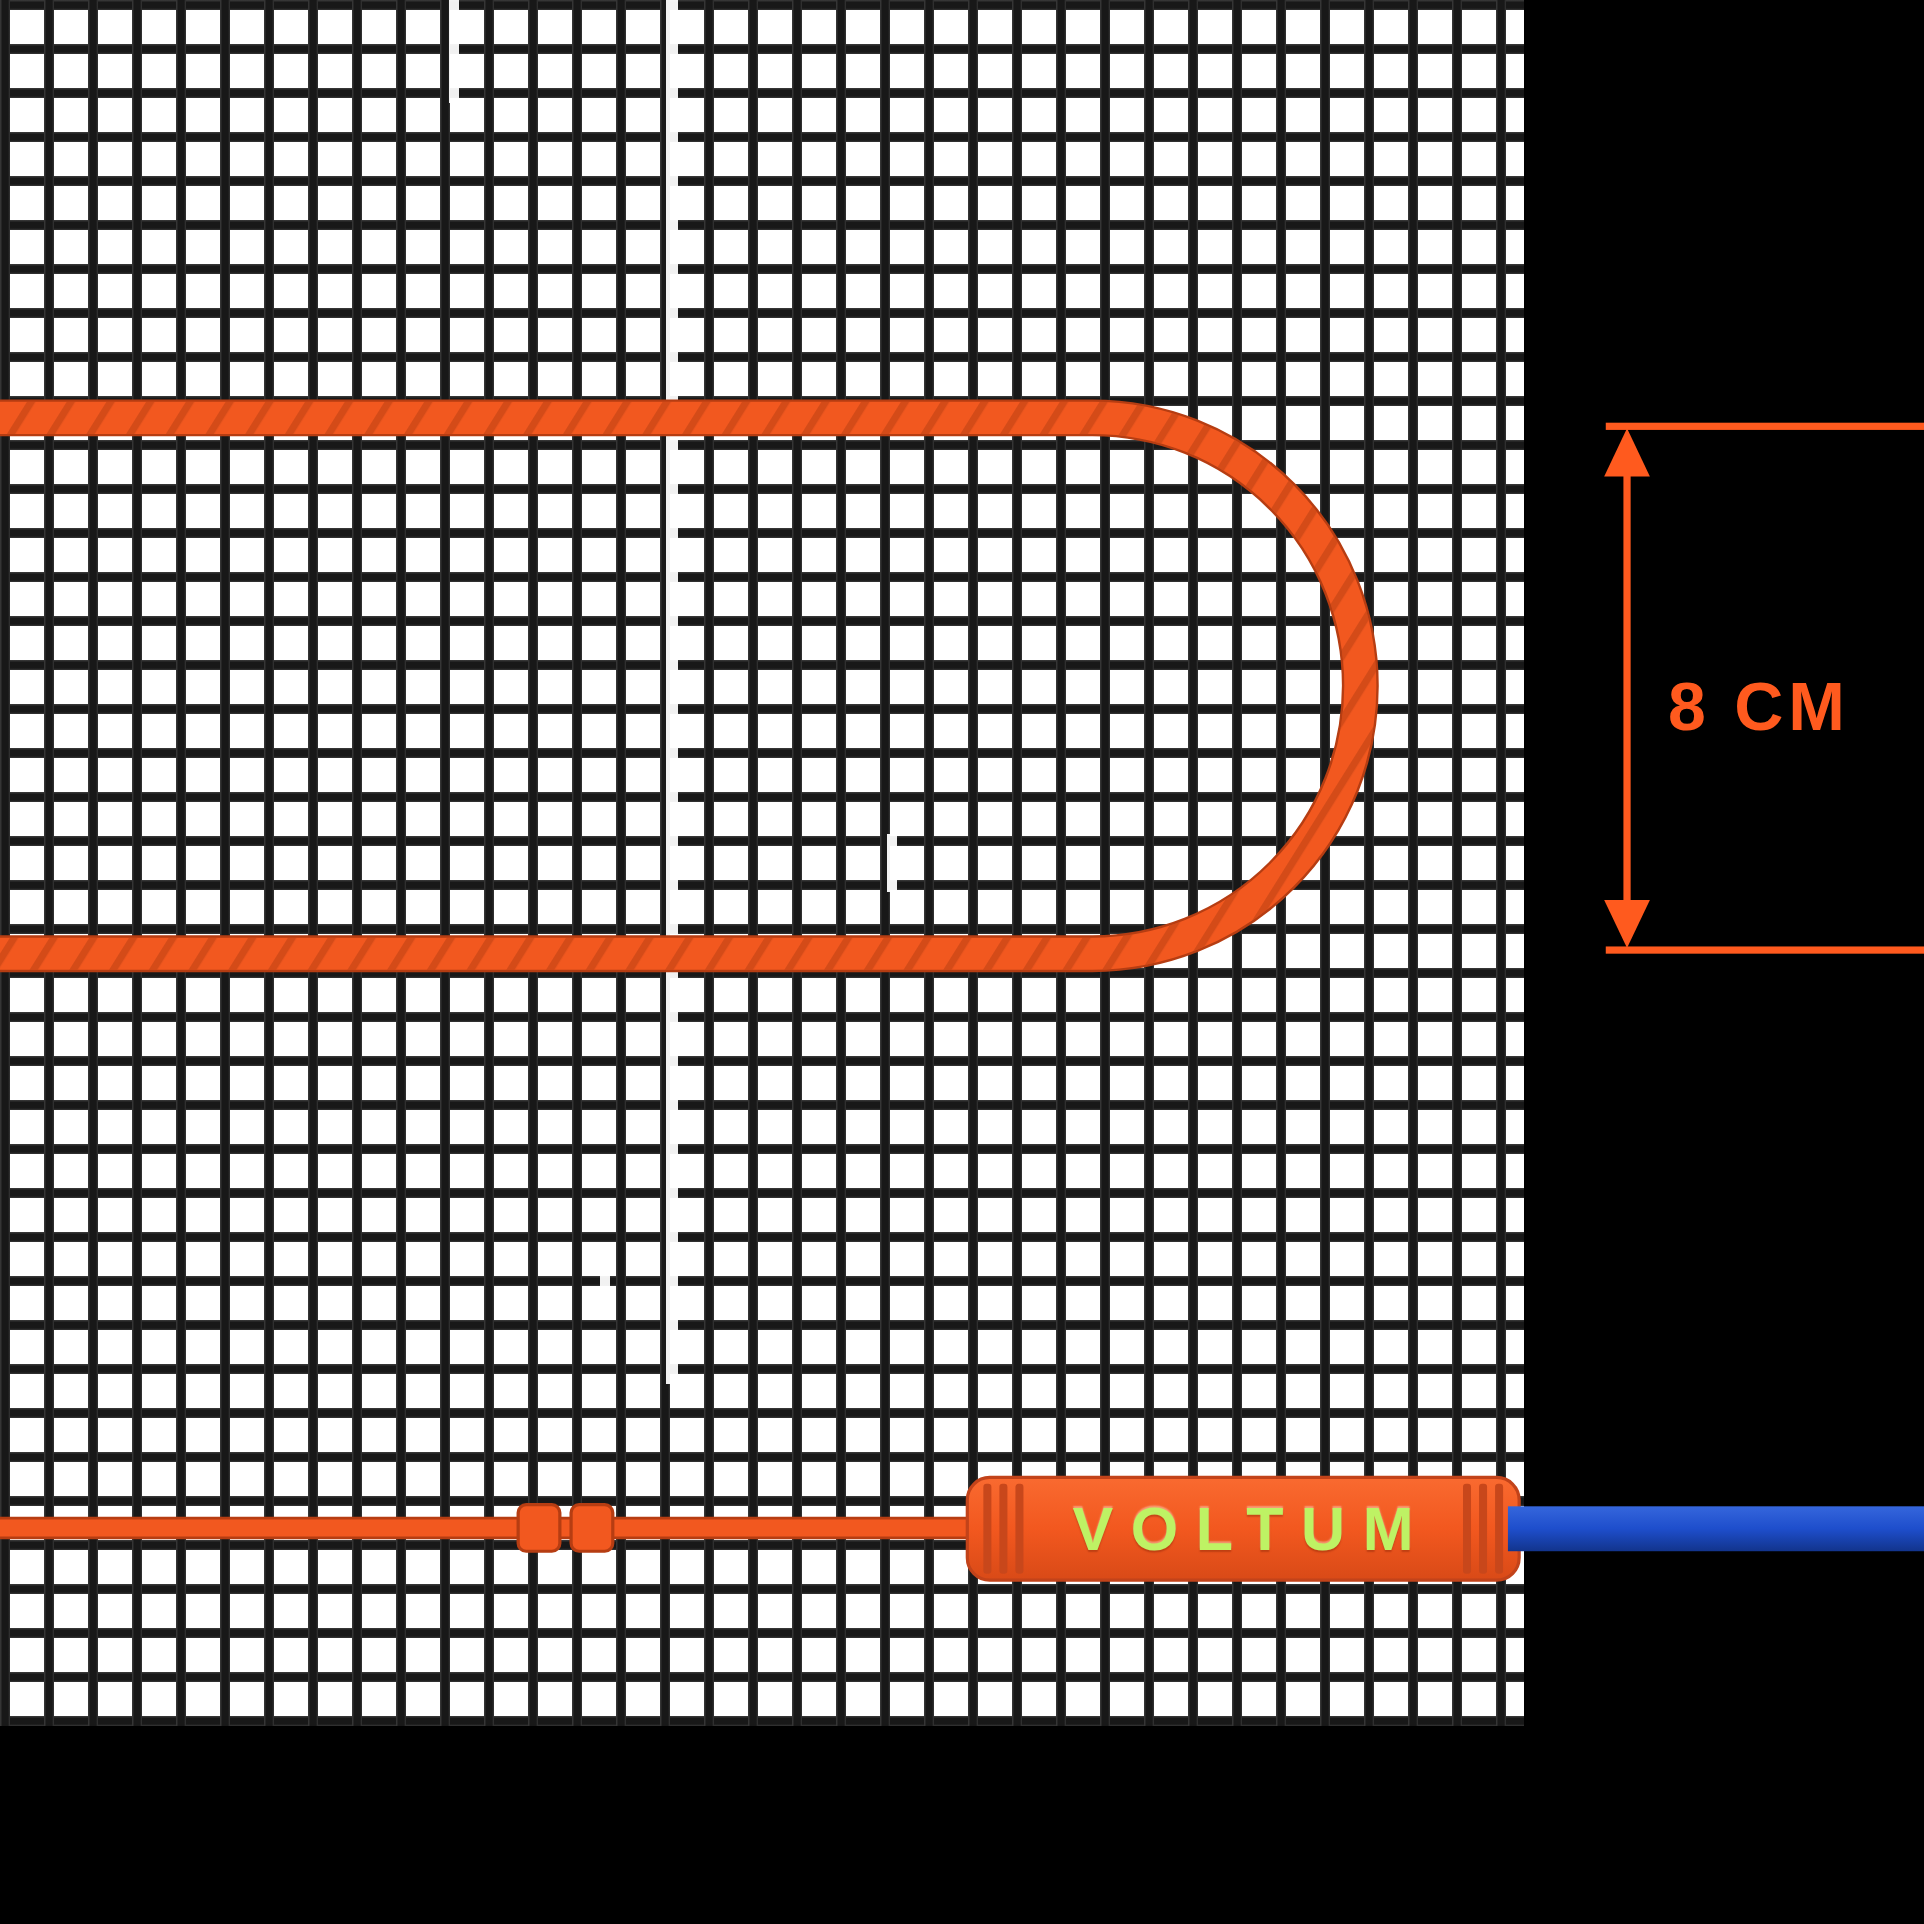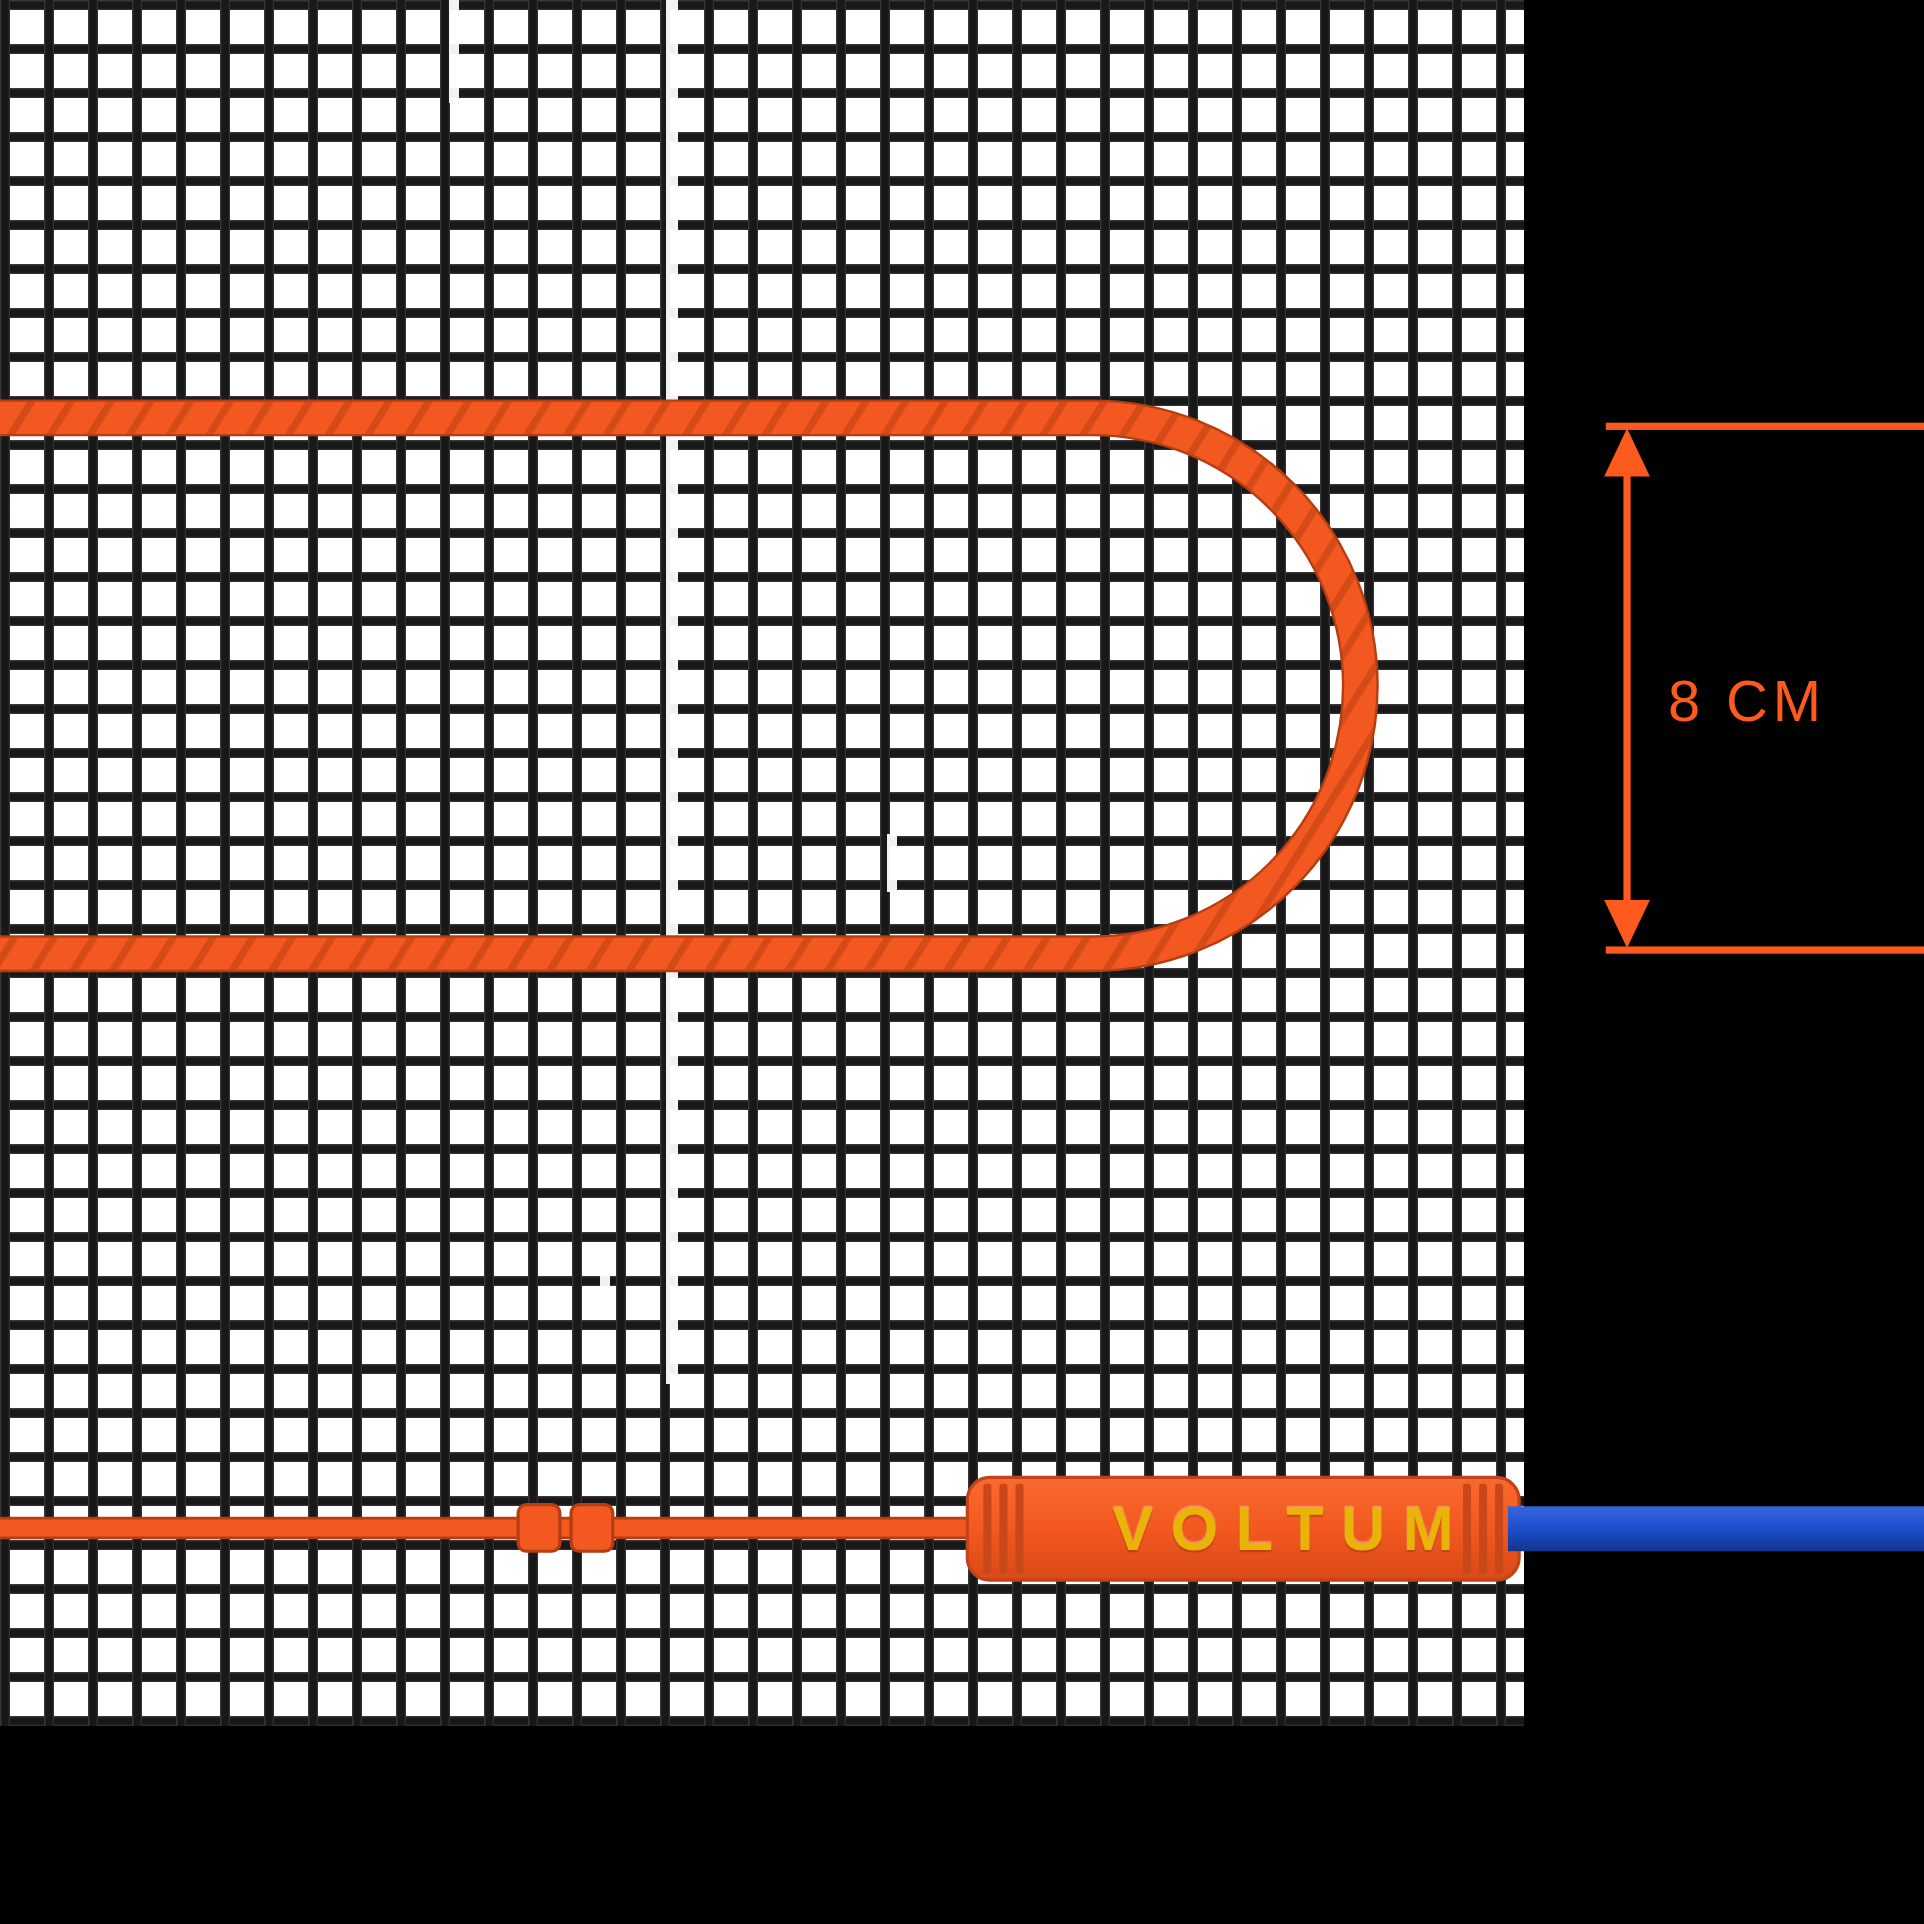--- a/index.html
+++ b/index.html
@@ -51,33 +51,32 @@
     top: 1477px;
     width: 552px;
     height: 103px;
     display: flex;
     align-items: center;
     justify-content: center;
     font-weight: bold;
     font-size: 61px;
     letter-spacing: 17.6px;
     text-indent: 17.6px;
-    color: #eab308;
+    color: #bef264;
     text-shadow: 0 2.4px 1.6px rgba(130,35,5,0.40), 0 -1.6px 1.6px rgba(255,228,210,0.45);
     user-select: none;
-    padding-left: 40px;
   }
 
   
   .dim-label {
     position: absolute;
     left: 1668px;
     top: 667px;
-    font-size: 58px;
-    font-weight: normal;
+    font-size: 68px;
+    font-weight: bold;
     letter-spacing: 4.8px;
     color: #FF5A1E;
     white-space: nowrap;
     user-select: none;
   }
 </style>
 </head>
 <body>
 
 <div class="stage">

